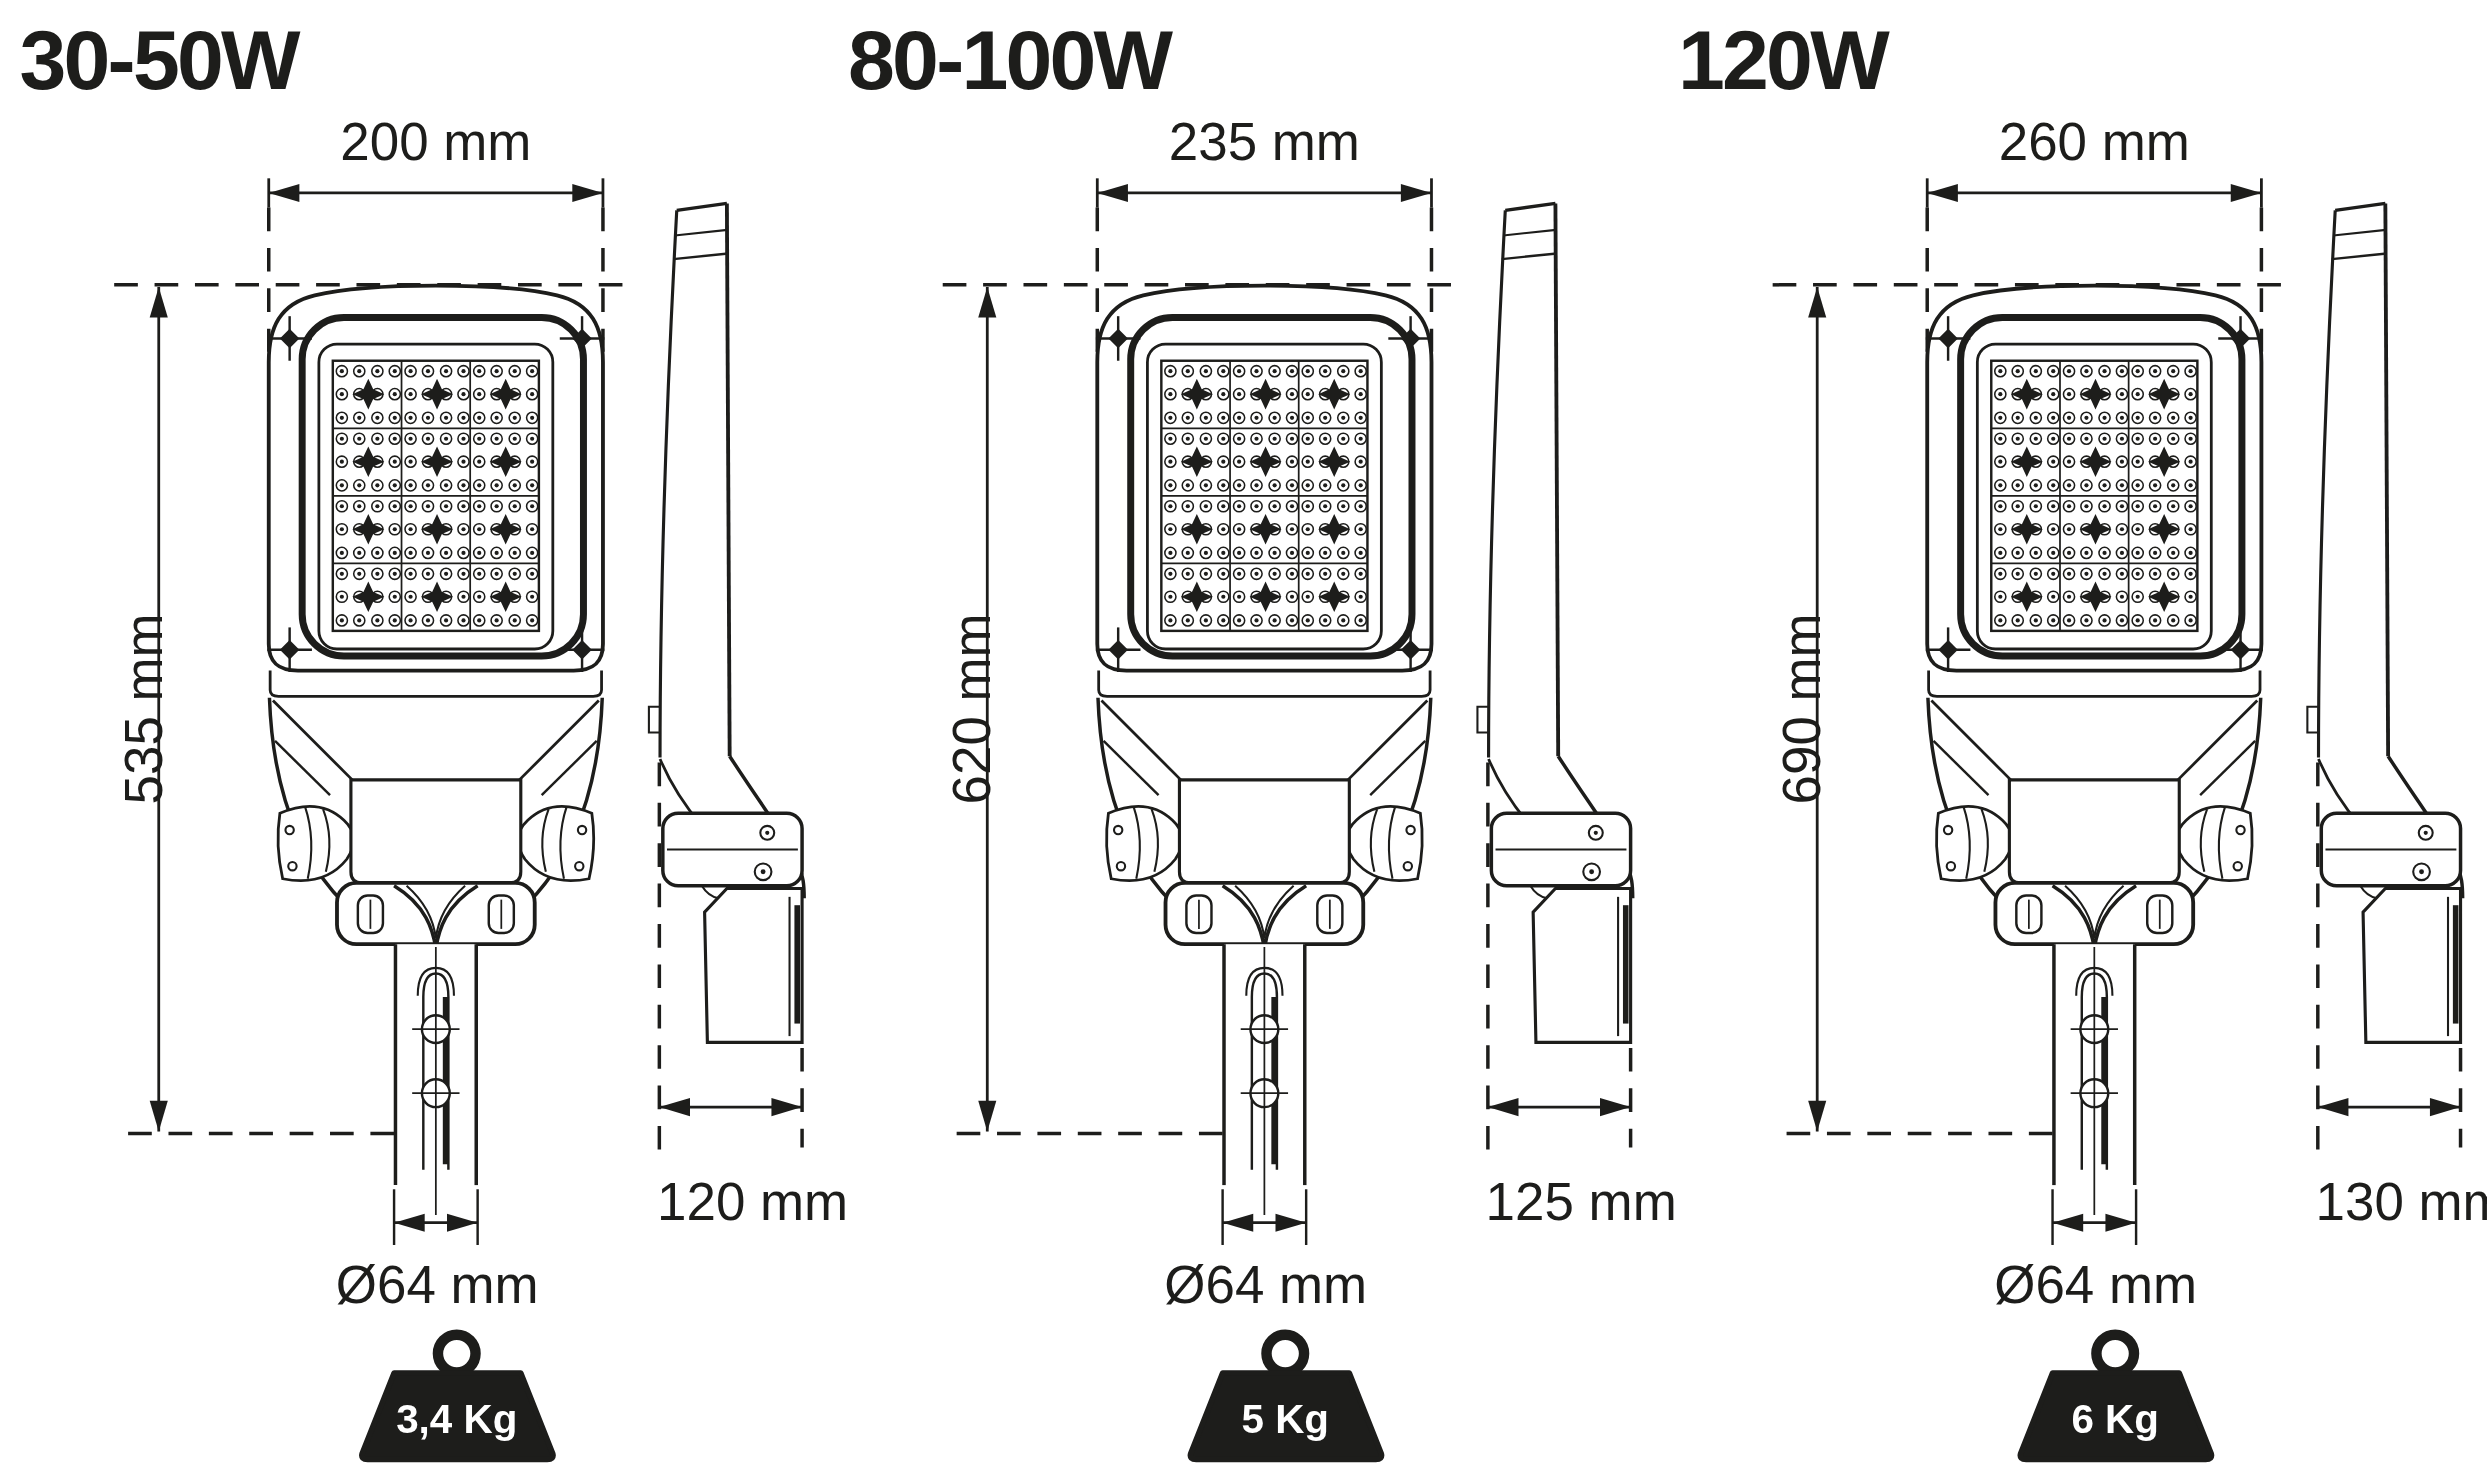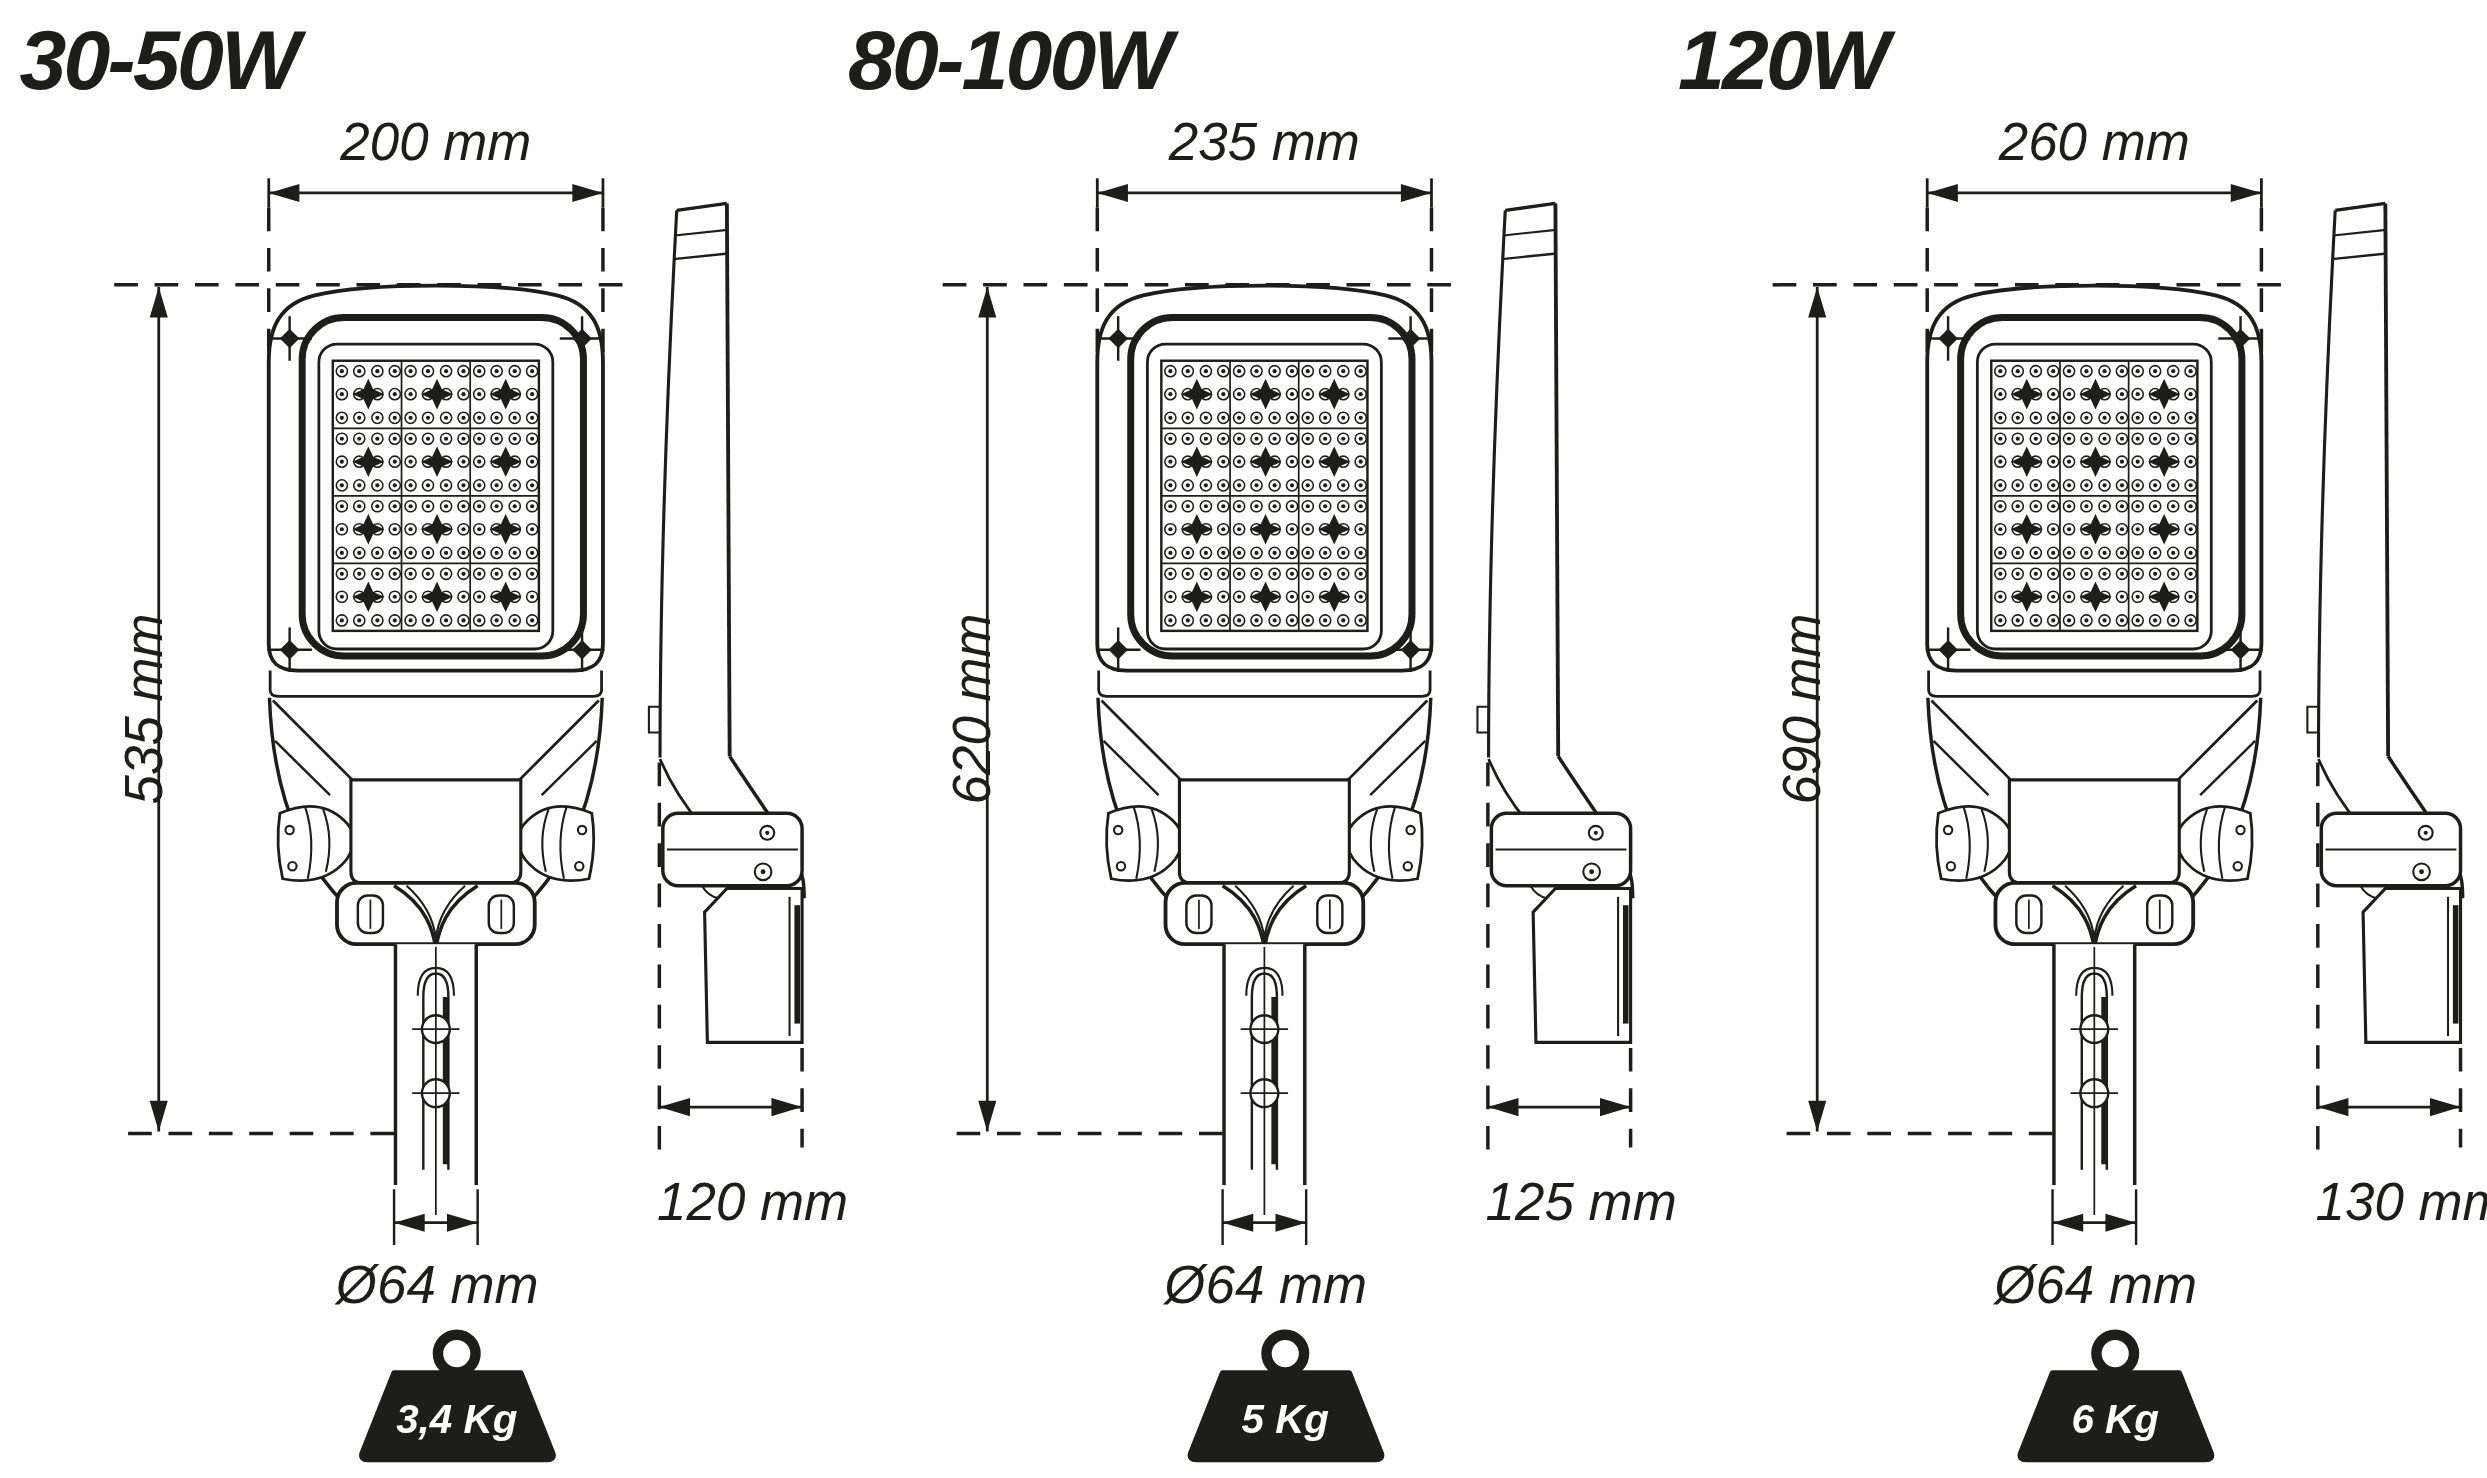--- a/index.html
+++ b/index.html
@@ -1,17 +1,17 @@
 <!DOCTYPE html>
 <html style="font-size:11px"><head>
 <meta charset="utf-8">
 <style>
   html,body{margin:0;padding:0;background:#ffffff;}
   .page{width:2487px;height:1479px;background:#ffffff;position:relative;overflow:hidden;
-        font-family:"Liberation Sans", sans-serif;font-style:italic;}
+        font-family:"Liberation Sans", sans-serif;}
   svg{display:block;}
   .title-text{font-family:"Liberation Sans", sans-serif;font-weight:bold;font-size:121px;letter-spacing:-4px;}
   .dim-text{font-family:"Liberation Sans", sans-serif;font-size:76px;}
   .weight-text{font-family:"Liberation Sans", sans-serif;font-weight:bold;font-size:58px;}
 </style>
 </head>
 <body>
 
 <div class="page">
 <svg width="2487" height="1479" viewBox="0 0 3572 2124" xmlns="http://www.w3.org/2000/svg">

